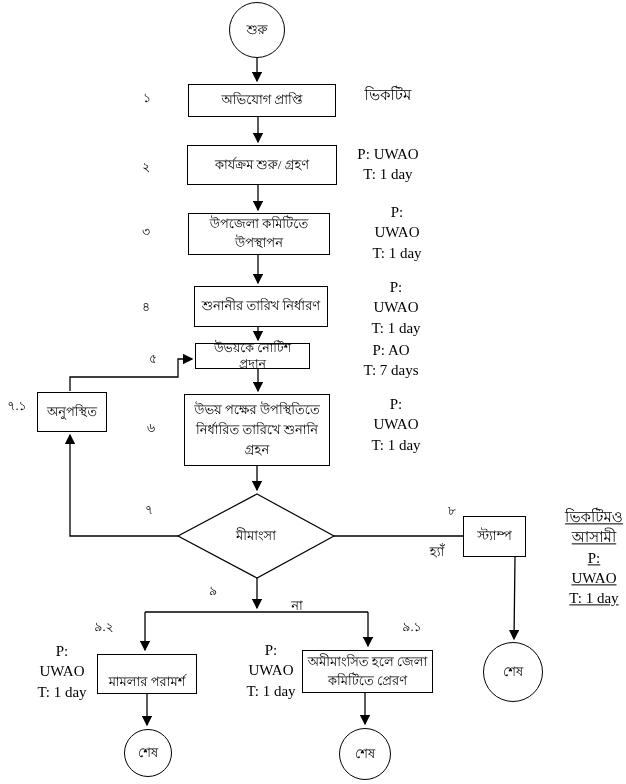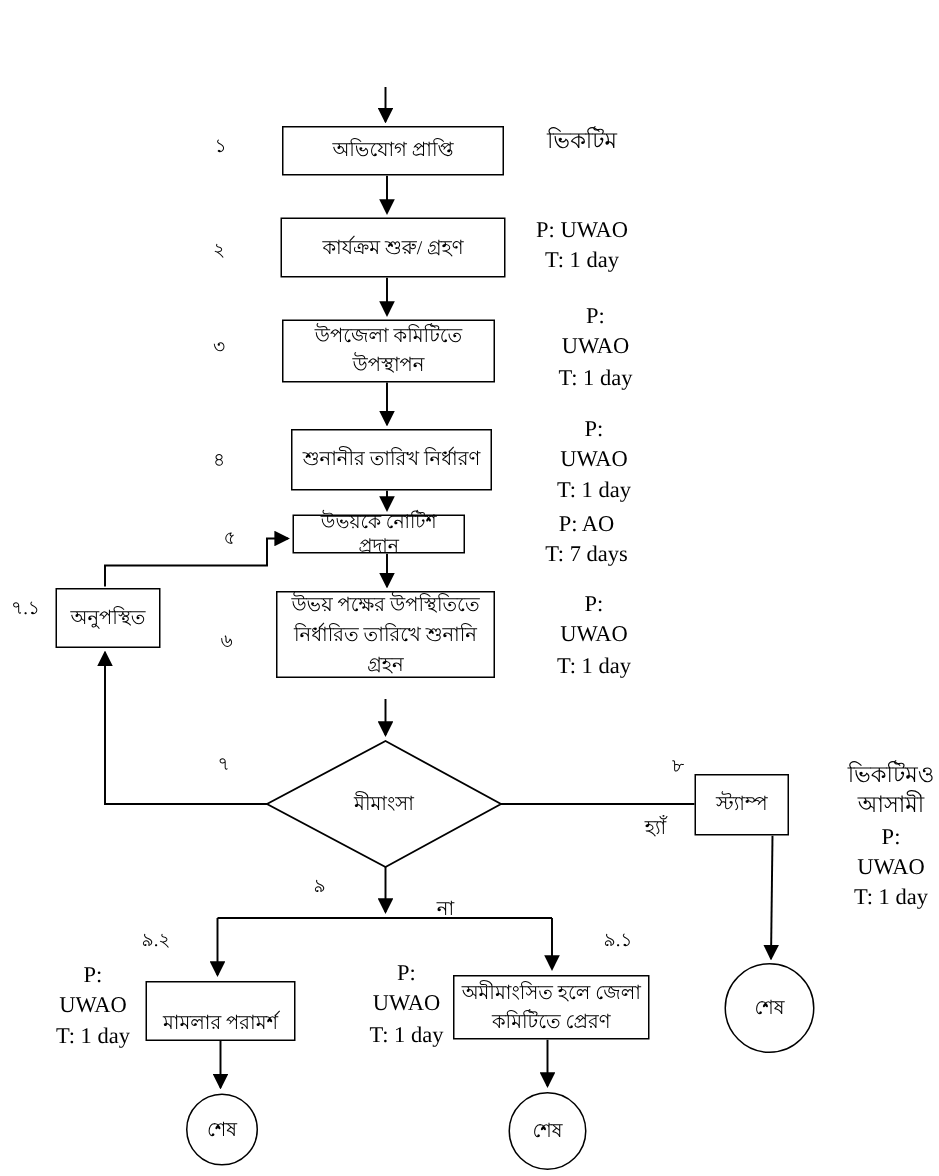--- a/index.html
+++ b/index.html
@@ -49,37 +49,40 @@
     <line x1="334" y1="536" x2="480" y2="536" stroke="#000" stroke-width="1.3" marker-end="url(#ah)"></line>
     <line x1="515" y1="557" x2="514" y2="639" stroke="#000" stroke-width="1.3" marker-end="url(#ah)"></line>
     <line x1="257" y1="578" x2="257" y2="608" stroke="#000" stroke-width="1.3" marker-end="url(#ah)"></line>
     <line x1="145" y1="612" x2="368" y2="612" stroke="#000" stroke-width="1.3"></line>
     <line x1="145" y1="612" x2="145" y2="650" stroke="#000" stroke-width="1.3" marker-end="url(#ah)"></line>
     <line x1="368" y1="612" x2="368" y2="646" stroke="#000" stroke-width="1.3" marker-end="url(#ah)"></line>
     <line x1="147" y1="694" x2="147" y2="725" stroke="#000" stroke-width="1.3" marker-end="url(#ah)"></line>
     <line x1="365" y1="693" x2="365" y2="724" stroke="#000" stroke-width="1.3" marker-end="url(#ah)"></line>
   </svg>
 
+  <div class="node circle" style="left:229px;top:2px;width:56px;height:56px;">
+    <span>শুরু</span>
+  </div>
 
   <div class="node" style="left:188px;top:84px;width:148px;height:33px;">
     <span>অভিযোগ প্রাপ্তি</span>
   </div>
   <div class="node" style="left:187px;top:145px;width:150px;height:40px;">
     <span>কার্যক্রম শুরু/ গ্রহণ</span>
   </div>
   <div class="node" style="left:188px;top:213px;width:142px;height:42px;">
     <span>উপজেলা কমিটিতে উপস্থাপন</span>
   </div>
   <div class="node" style="left:194px;top:286px;width:134px;height:41px;">
     <span>শুনানীর তারিখ নির্ধারণ</span>
   </div>
   <div class="node small" style="left:195px;top:343px;width:115px;height:26px;">
     <span>উভয়কে নোটিশ প্রদান</span>
   </div>
-  <div class="node" style="left:184px;top:394px;width:146px;height:58px;line-height:1.55;">
+  <div class="node" style="left:184px;top:394px;width:146px;height:72px;line-height:1.55;">
     <span>উভয় পক্ষের উপস্থিতিতে নির্ধারিত তারিখে শুনানি গ্রহন</span>
   </div>
   <div class="node" style="left:37px;top:392px;width:70px;height:40px;">
     <span>অনুপস্থিত</span>
   </div>
   <div class="node" style="left:463px;top:516px;width:63px;height:41px;">
     <span>স্ট্যাম্প</span>
   </div>
   <div class="node" style="left:97px;top:654px;width:100px;height:40px;align-items:flex-end;">
     <span>মামলার পরামর্শ</span>
@@ -123,21 +126,21 @@
 UWAO
 T: 1 day</div>
   <div class="lbl annot" style="left:396px;top:307px;">P:
 UWAO
 T: 1 day</div>
   <div class="lbl annot" style="left:391px;top:360px;">P: AO
 T: 7 days</div>
   <div class="lbl annot" style="left:396px;top:424px;">P:
 UWAO
 T: 1 day</div>
-  <div class="lbl annot" style="left:594px;top:558px;">ভিকটিমও
+  <div class="lbl annot" style="left:594px;top:558px;text-decoration:underline;">ভিকটিমও
 আসামী
 P:
 UWAO
 T: 1 day</div>
   <div class="lbl annot" style="left:62px;top:671px;">P:
 UWAO
 T: 1 day</div>
   <div class="lbl annot" style="left:271px;top:670px;">P:
 UWAO
 T: 1 day</div>

